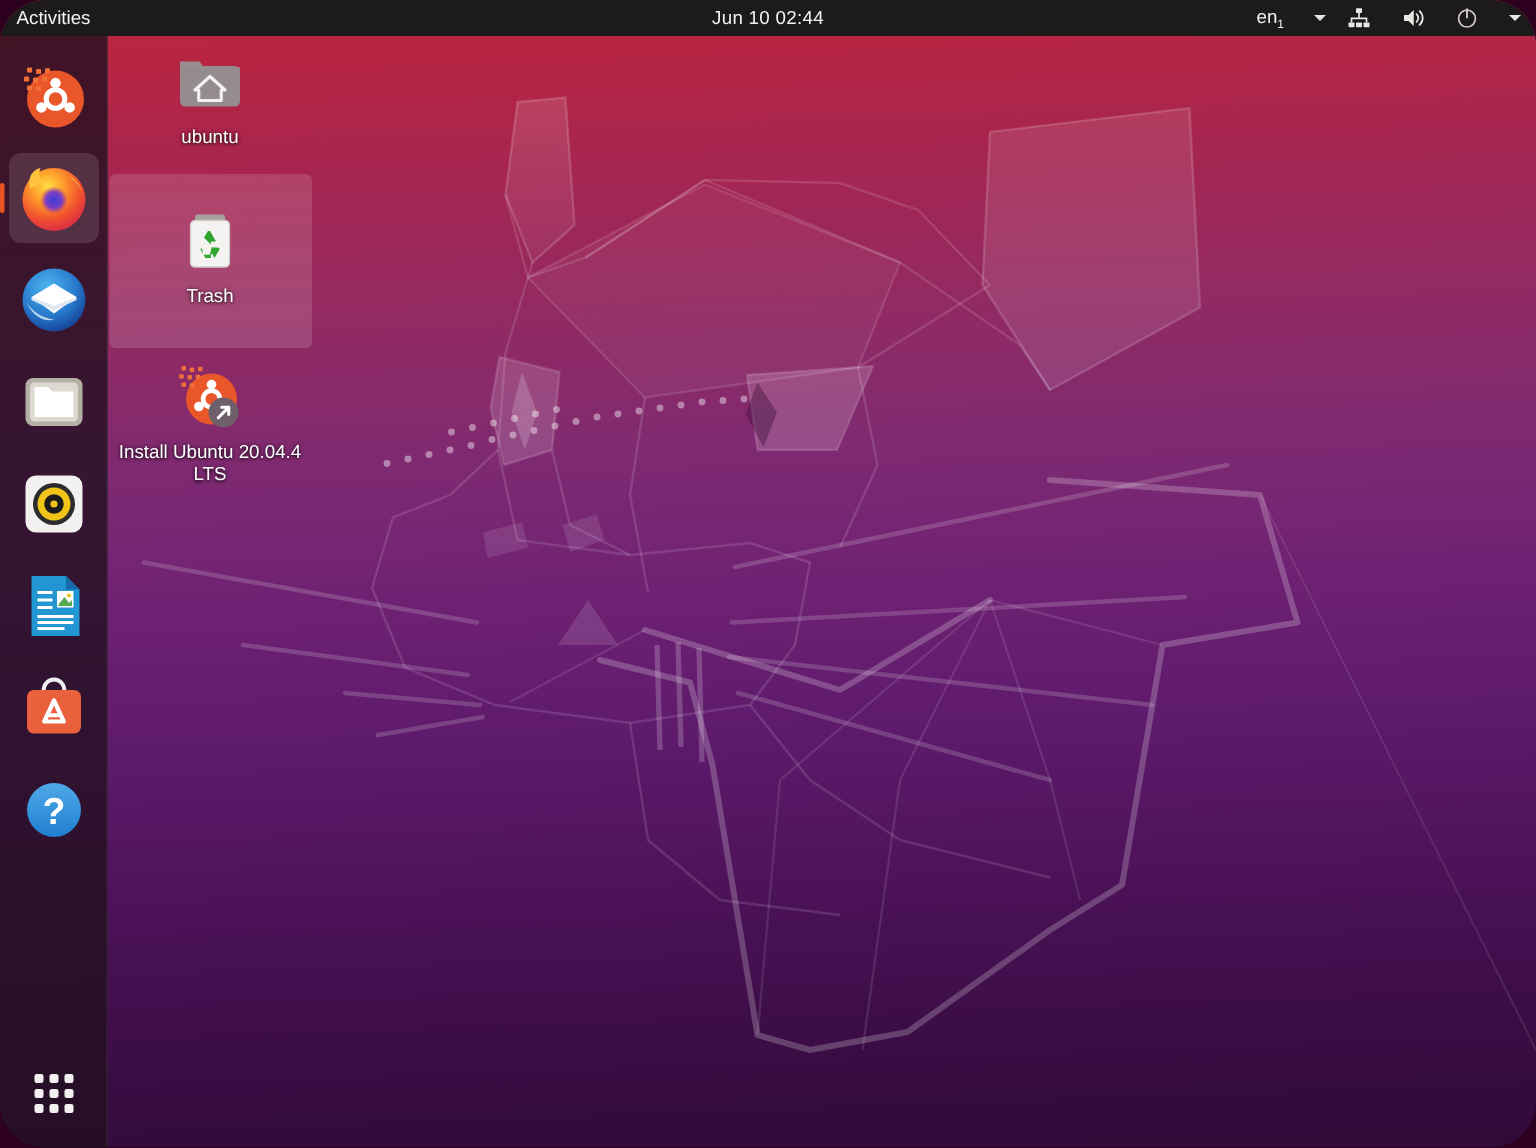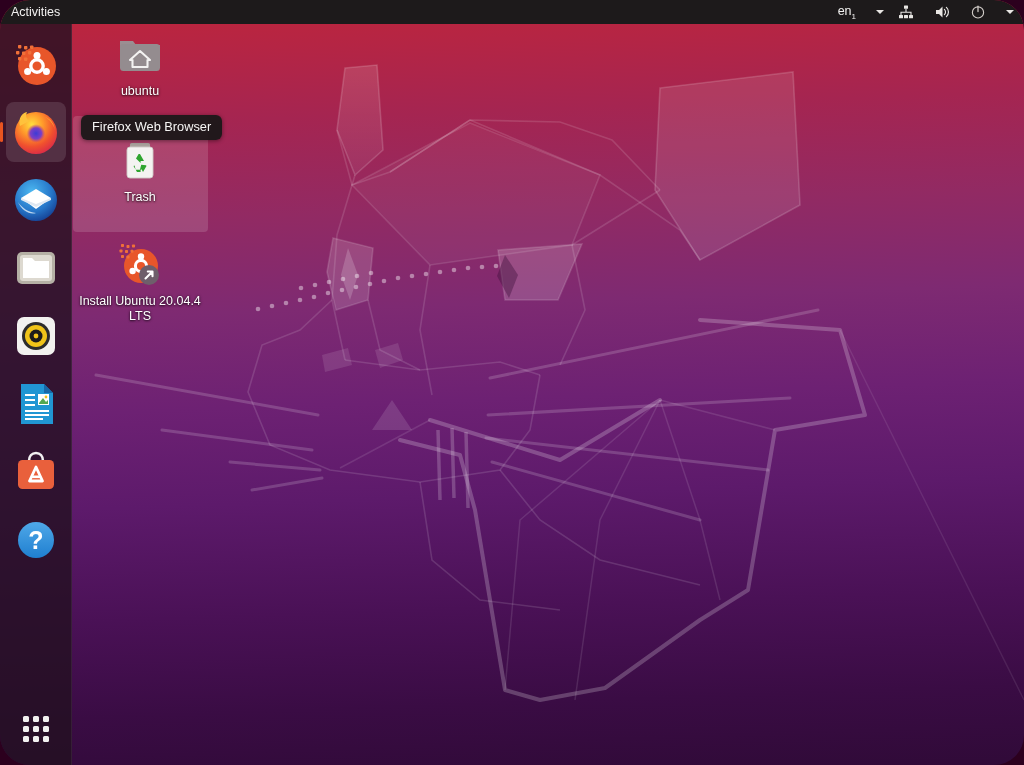--- a/index.html
+++ b/index.html
@@ -227,20 +227,21 @@
         <path d="M340,468 L430,420"></path>
       </g>
       <g stroke="#ffffff" stroke-opacity="0.09" stroke-width="1.4">
         <line x1="840" y1="330" x2="1024" y2="700"></line>
       </g>
     </svg>
   </div>
 
   <div id="topbar">
     <div id="activities">Activities</div>
+    <div id="clock">Jun 10  02:44</div>
 
     <div id="tray">
       <div class="tray-btn">
         <span id="lang-label"><span>en</span><sub>1</sub></span>
         <span class="caret"></span>
       </div>
 
       <div class="tray-btn">
         <svg class="tray-icon" viewBox="0 0 16 16">
           <rect x="6" y="1.5" width="4" height="3.2" rx="0.5" fill="#e8e6e3"></rect>
@@ -454,15 +455,14 @@
           <rect x="5" y="15" width="3" height="3" rx="0.7"></rect>
           <rect x="10.5" y="15.5" width="3" height="3" rx="0.7"></rect>
         </g>
         <circle cx="33" cy="35" r="10" fill="#6e5f6b"></circle>
         <path d="M29.5,38.5 L36.5,31.5 M36.5,31.5 L31.8,31.5 M36.5,31.5 L36.5,36.2" stroke="#ffffff" stroke-width="2.1" fill="none" stroke-linecap="round" stroke-linejoin="round"></path>
       </svg>
     </div>
     <div class="label">Install Ubuntu 20.04.4 LTS</div>
   </div>
 
-  <div id="tooltip">Firefox Web Browser</div>
 
 </div>
 
 </body></html>

